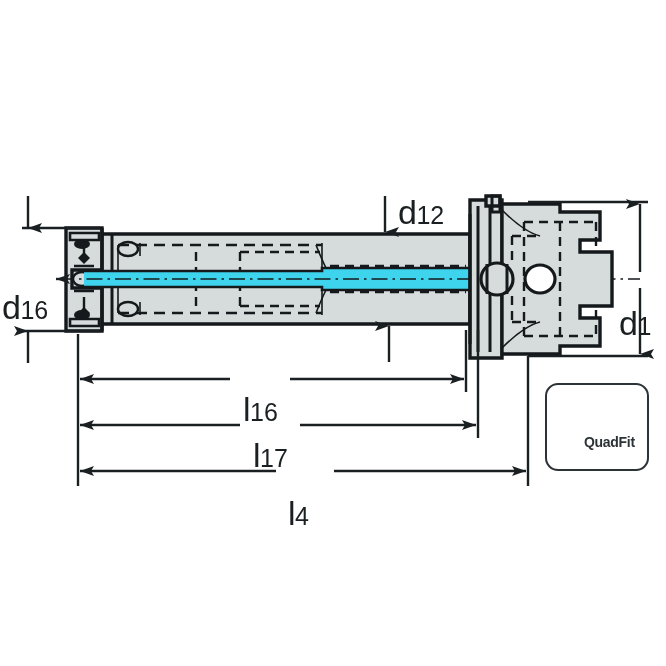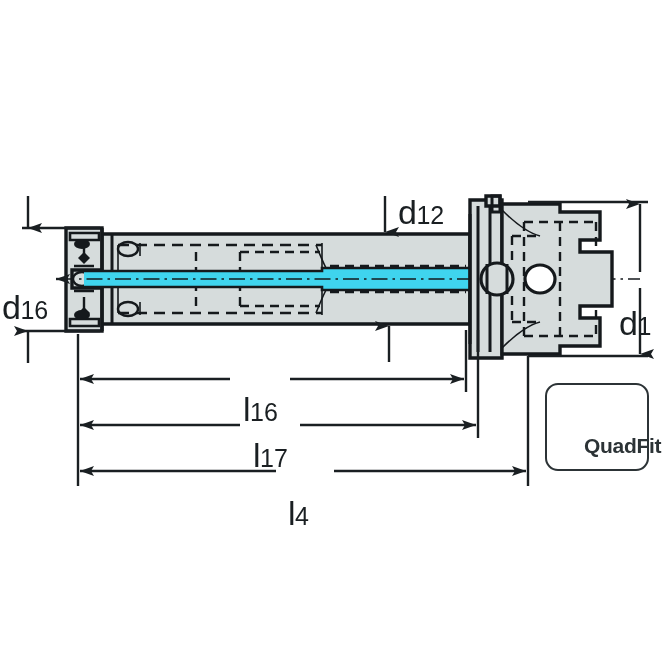--- a/index.html
+++ b/index.html
@@ -7,21 +7,21 @@
        font-family:"Liberation Sans",sans-serif;}
   #stage{position:relative;width:666px;height:666px;background:#fff;}
   svg.drawing{position:absolute;left:0;top:0;width:666px;height:666px;}
   .lbl{position:absolute;color:#1a1f22;font-family:"Liberation Sans",sans-serif;
        font-weight:400;line-height:1;white-space:nowrap;margin-top:32px;}
   .lbl .base{font-size:34px;letter-spacing:-0.5px;}
   .lbl .sub{font-size:25px;}
   .qf-box{position:absolute;left:545px;top:383px;width:104px;height:88px;
           border:2.5px solid #2c3336;border-radius:13px;background:#fff;
           box-sizing:border-box;}
-  .qf-text{position:absolute;left:584px;top:434px;font-size:21px;font-weight:700;
+  .qf-text{position:absolute;left:584px;top:434px;font-size:14px;font-weight:700;
            color:#2c3336;font-family:"Liberation Sans",sans-serif;letter-spacing:-0.3px;}
 </style>
 </head>
 <body>
 
 <div id="stage">
 
   <svg class="drawing" viewBox="0 0 666 666">
     <defs>
       <style>

